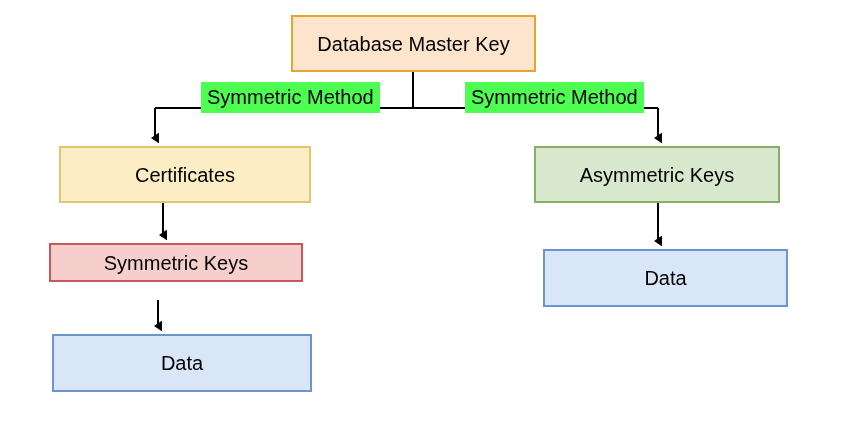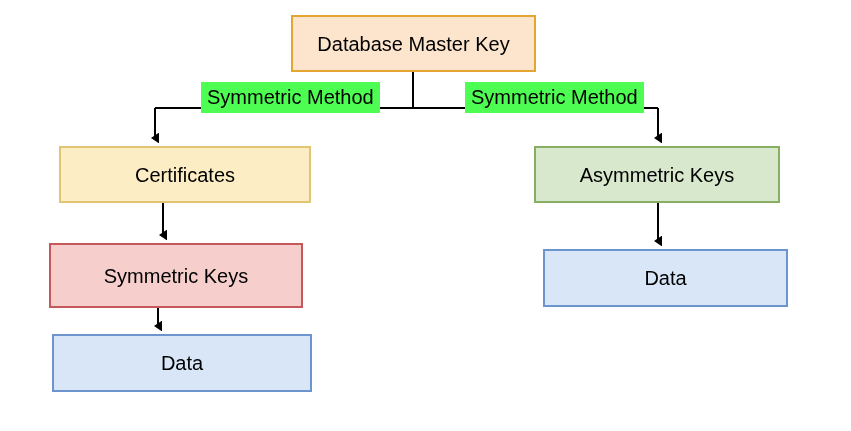--- a/index.html
+++ b/index.html
@@ -97,21 +97,21 @@
   </svg>
 
   <div class="node node-master" style="left:291px; top:15px; width:245px; height:57px;">
     <span>Database Master Key</span>
   </div>
 
   <div class="node node-cert" style="left:51px; top:146px; width:252px; height:57px;">
     <span>Certificates</span>
   </div>
 
-  <div class="node node-symkeys" style="left:49px; top:243px; width:254px; height:65px;">
+  <div class="node node-symkeys" style="left:49px; top:243px; width:254px; height:39px;">
     <span>Symmetric Keys</span>
   </div>
 
   <div class="node node-data" style="left:43px; top:334px; width:260px; height:58px;">
     <span>Data</span>
   </div>
 
   <div class="node node-asymkeys" style="left:534px; top:146px; width:246px; height:57px;text-align:center;">
     <span>Asymmetric Keys</span>
   </div>

